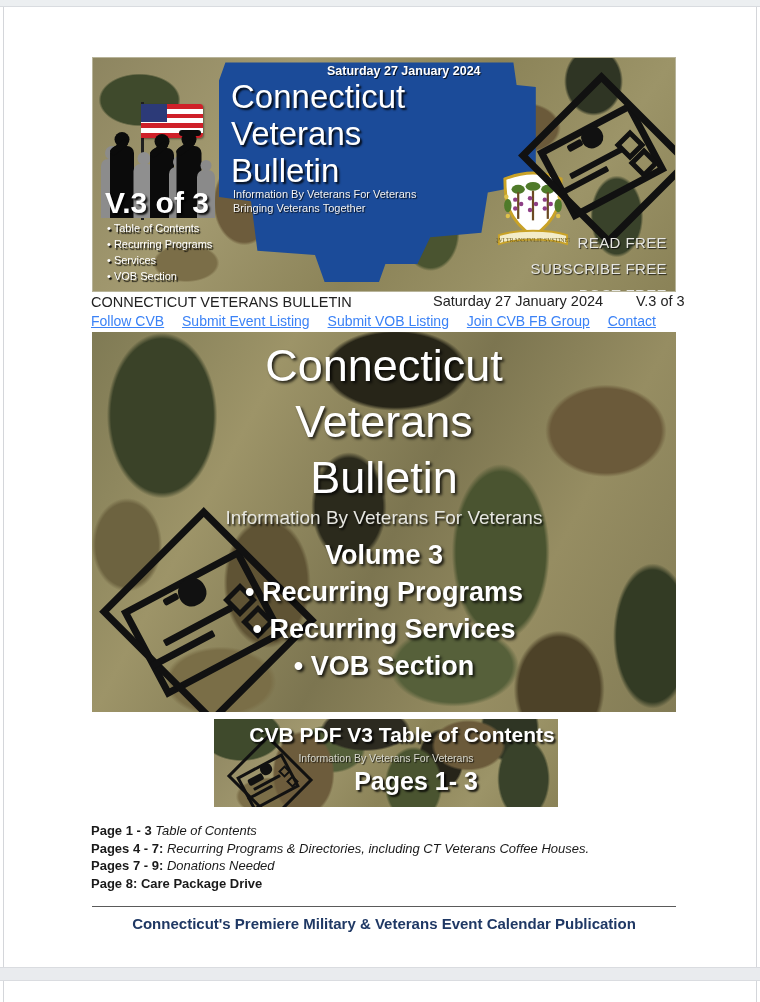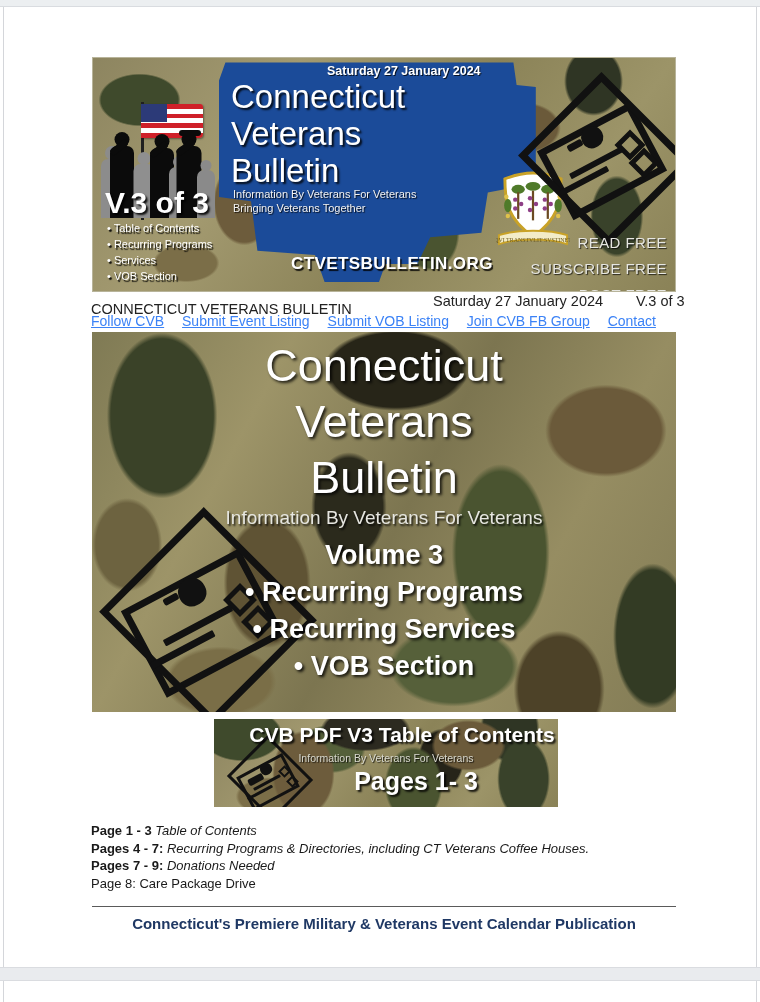--- a/index.html
+++ b/index.html
@@ -222,21 +222,21 @@
 
   
   .pub-row {
     position: absolute;
     left: 87px; top: 286px;
     width: 586px;
     height: 18px;
     font-size: 14.5px;
     color: #222;
   }
-  .pub-name { position:absolute; left:0; top:8px; white-space:nowrap; }
+  .pub-name { position:absolute; left:0; top:1px; white-space:nowrap; }
   .pub-date { position:absolute; left:342px; top:0; white-space:nowrap; }
   .pub-vol  { position:absolute; left:545px; top:0; white-space:nowrap; }
 
   .link-row {
     position: absolute;
     left: 87px; top: 306px;
     width: 586px;
     font-size: 14px;
     white-space: nowrap;
   }
@@ -332,21 +332,21 @@
     position: absolute;
     left: 87px; top: 815px;
     width: 590px;
     font-size: 13px;
     color: #1a1a1a;
     line-height: 17.5px;
   }
   .contents .row { white-space: nowrap; }
   .contents .lbl { font-weight: bold; }
   .contents .val { font-style: italic; }
-  .contents .plain { font-weight: normal; font-style: normal; }
+  .contents .plain { font-weight: bold; font-style: normal; }
 
   
   .divider {
     position: absolute;
     left: 88px; top: 899px;
     width: 584px;
     border-top: 1px solid #5a5a5a;
   }
   .tagline {
     position: absolute;
@@ -449,21 +449,20 @@
 
       <div class="mast-date">Saturday 27 January 2024</div>
 
       <div class="mast-title">
         <div>Connecticut</div>
         <div>Veterans</div>
         <div>Bulletin</div>
       </div>
       <div class="mast-sub1">Information By Veterans For Veterans</div>
       <div class="mast-sub2">Bringing Veterans Together</div>
-      <div class="mast-url">CTVETSBULLETIN.ORG</div>
 
       <div class="mast-vol">V.3 of 3</div>
       <ul class="mast-bullets">
         <li>• Table of Contents</li>
         <li>• Recurring Programs</li>
         <li>• Services</li>
         <li>• VOB Section</li>
       </ul>
 
       <div class="doc-icon" style="left:430px;top:18px;width:150px;height:150px;">

